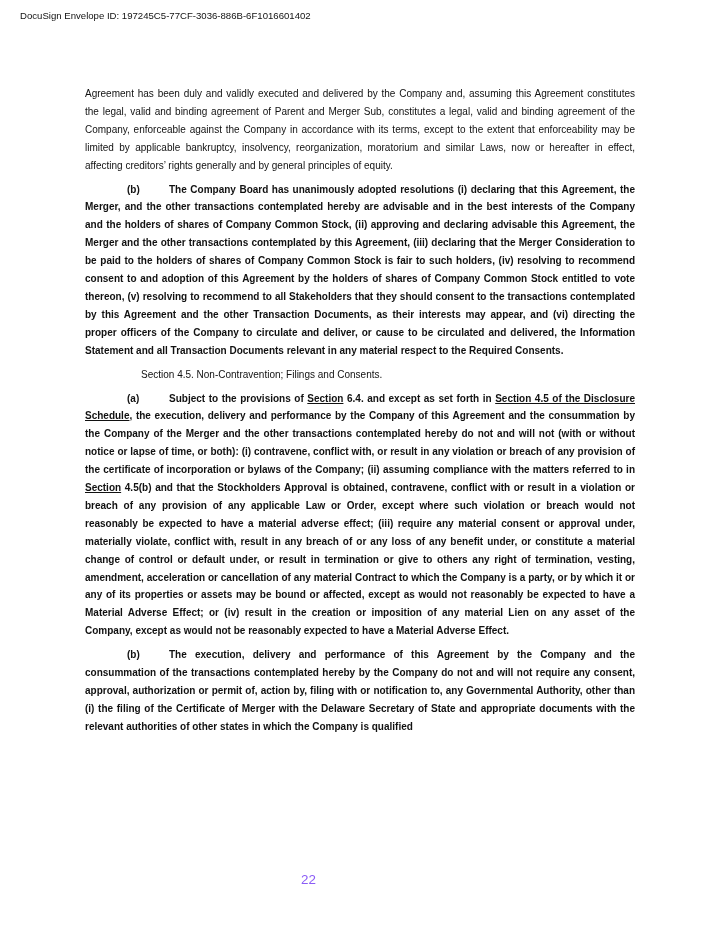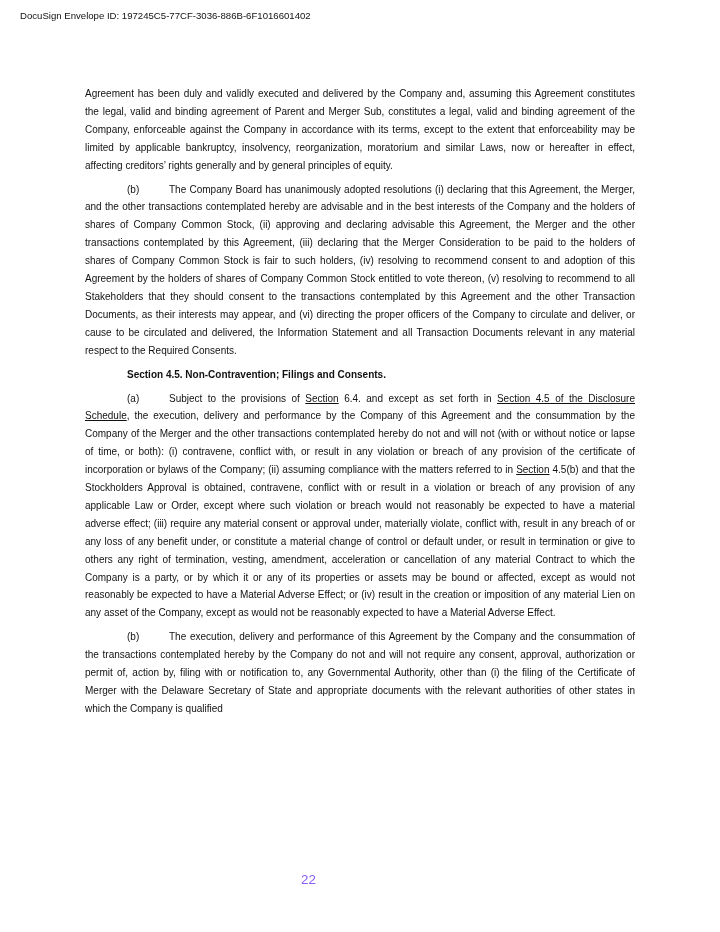--- a/index.html
+++ b/index.html
@@ -8,23 +8,23 @@
     position: absolute; left: 20px; top: 10px;
     font-family: "Liberation Sans", sans-serif; font-size: 9.6px; color: #111;
     white-space: nowrap;
   }
   .page-body {
     position: absolute; left: 85px; top: 85px; width: 550px;
     font-family: "Liberation Sans", sans-serif; font-size: 10px; line-height: 17.9px;
     color: #111;
   }
   .para { margin: 0 0 6px 0; text-align: justify; }
-  .para.indent { text-indent: 42px; }
+  .para.indent { text-indent: 42px; font-weight: bold; }
   .label { display: inline-block; width: 42px; text-indent: 0; }
-  .heading { margin: 0 0 6px 42px; font-weight: bold; }
+  .heading { margin: 0 0 6px 56px; font-weight: normal; }
   .u { text-decoration: underline; }
   .page-number {
     position: absolute; left: 0; width: 617px; top: 872px; text-align: center;
     font-family: "Liberation Sans", sans-serif; font-size: 13.4px; color: #8b5cf6;
   }
 </style>
 </head>
 <body>
 
 <div class="envelope">DocuSign Envelope ID: 197245C5-77CF-3036-886B-6F1016601402</div>

